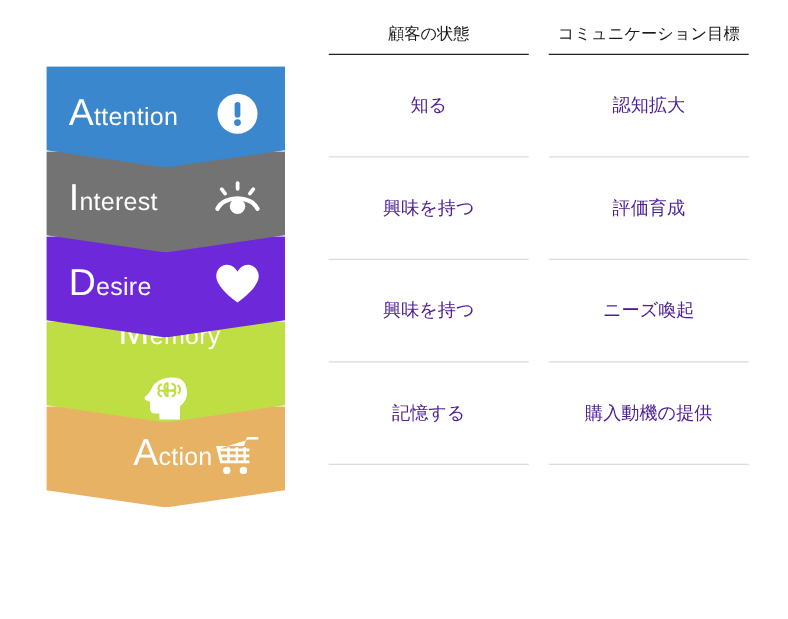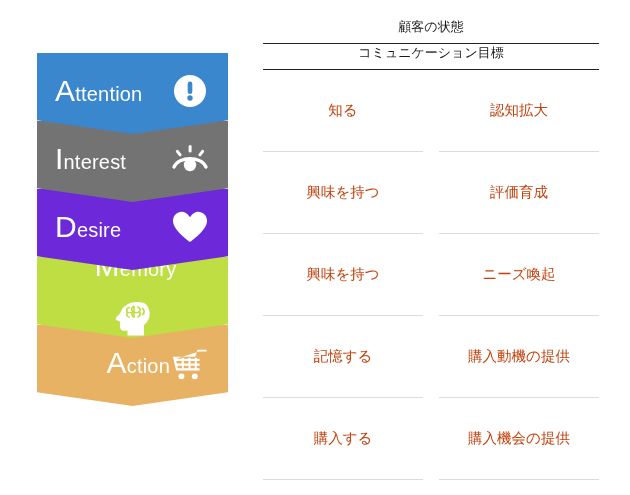--- a/index.html
+++ b/index.html
@@ -81,41 +81,40 @@
   
   #table {
     position: absolute;
     left: 255px;
     top: 18px;
     width: 352px;
   }
 
   .table-head {
     display: flex;
-    flex-direction: column;
   }
   .head-cell {
     flex: 1 1 50%;
     text-align: center;
     font-size: 13px;
     color: #1a1a1a;
     padding-bottom: 7px;
     border-bottom: 1.6px solid #222222;
     margin: 0 8px;
     font-weight: 400;
   }
 
   .table-row {
     display: flex;
     height: 82px;
   }
   .body-cell {
     flex: 1 1 50%;
     font-size: 14.5px;
-    color: #c2410c;
+    color: #4c1d95;
     margin: 0 8px;
     border-bottom: 1.3px solid #dcdcdc;
     display: flex;
     align-items: center;
     justify-content: center;
     box-sizing: border-box;
   }
   .table-row:last-child .body-cell {
     border-bottom: 1.3px solid #dcdcdc;
   }
@@ -223,20 +222,16 @@
     <div class="table-row">
       <div class="body-cell">興味を持つ</div>
       <div class="body-cell">ニーズ喚起</div>
     </div>
 
     <div class="table-row">
       <div class="body-cell">記憶する</div>
       <div class="body-cell">購入動機の提供</div>
     </div>
 
-    <div class="table-row">
-      <div class="body-cell">購入する</div>
-      <div class="body-cell">購入機会の提供</div>
-    </div>
 
   </div>
 
 </div>
 
 </body></html>

